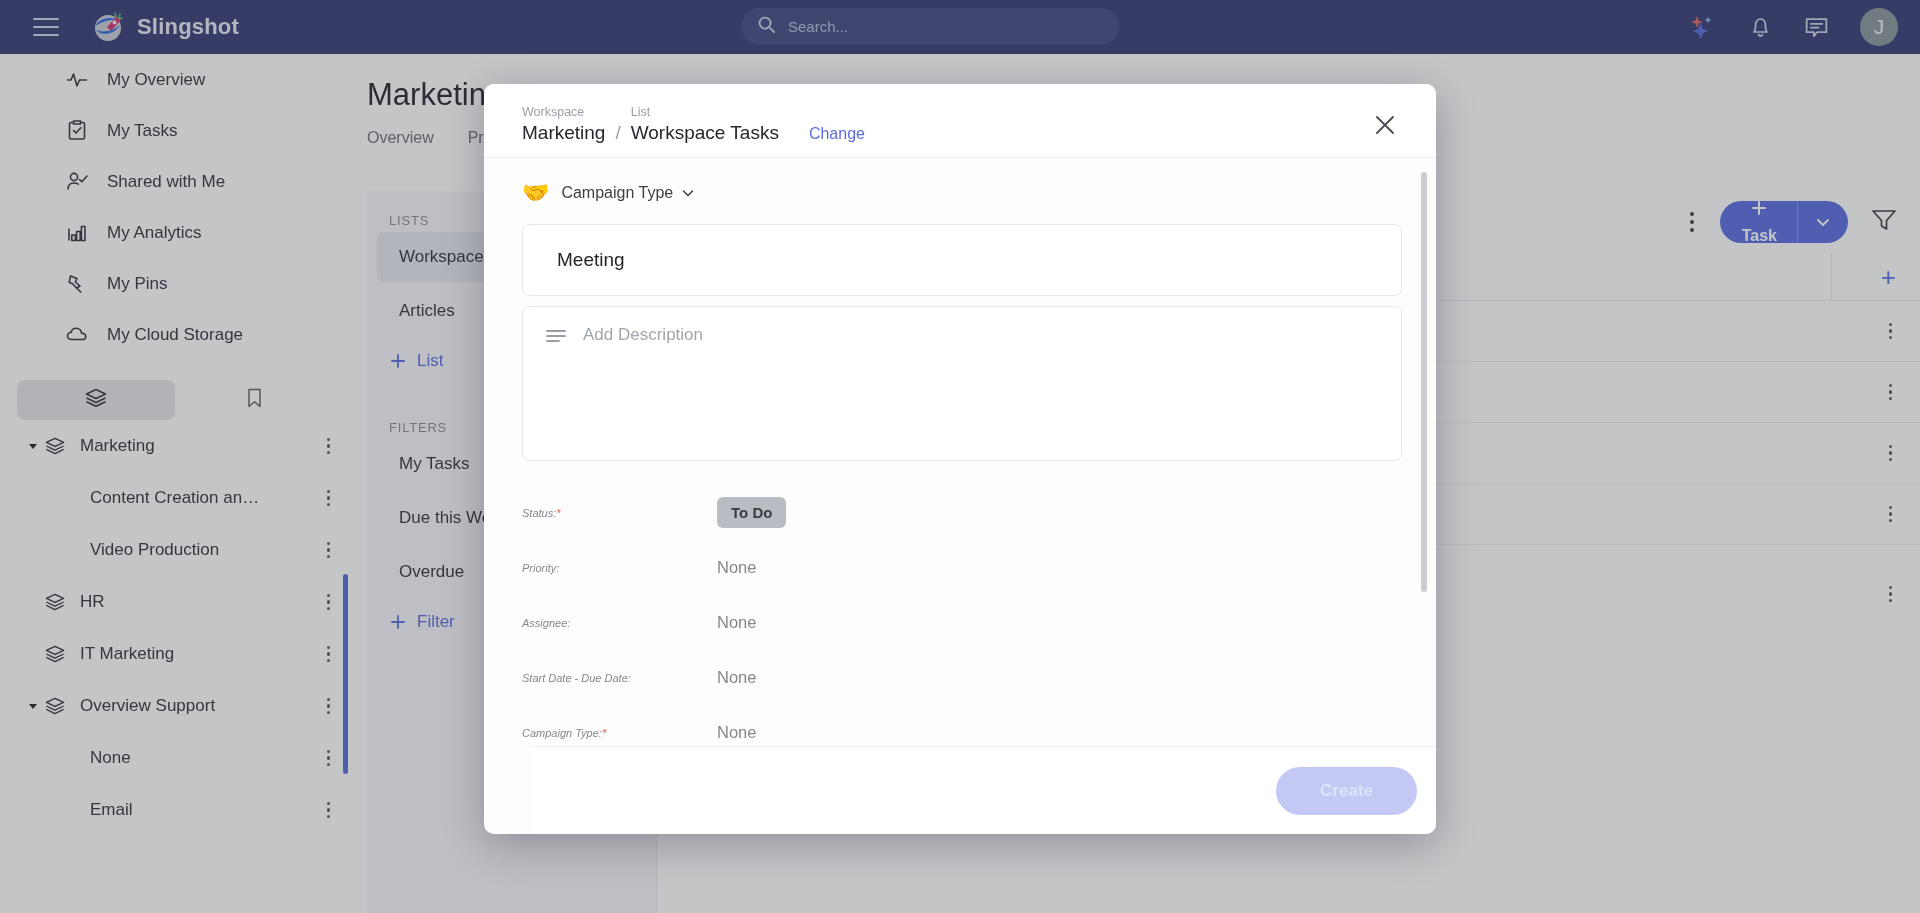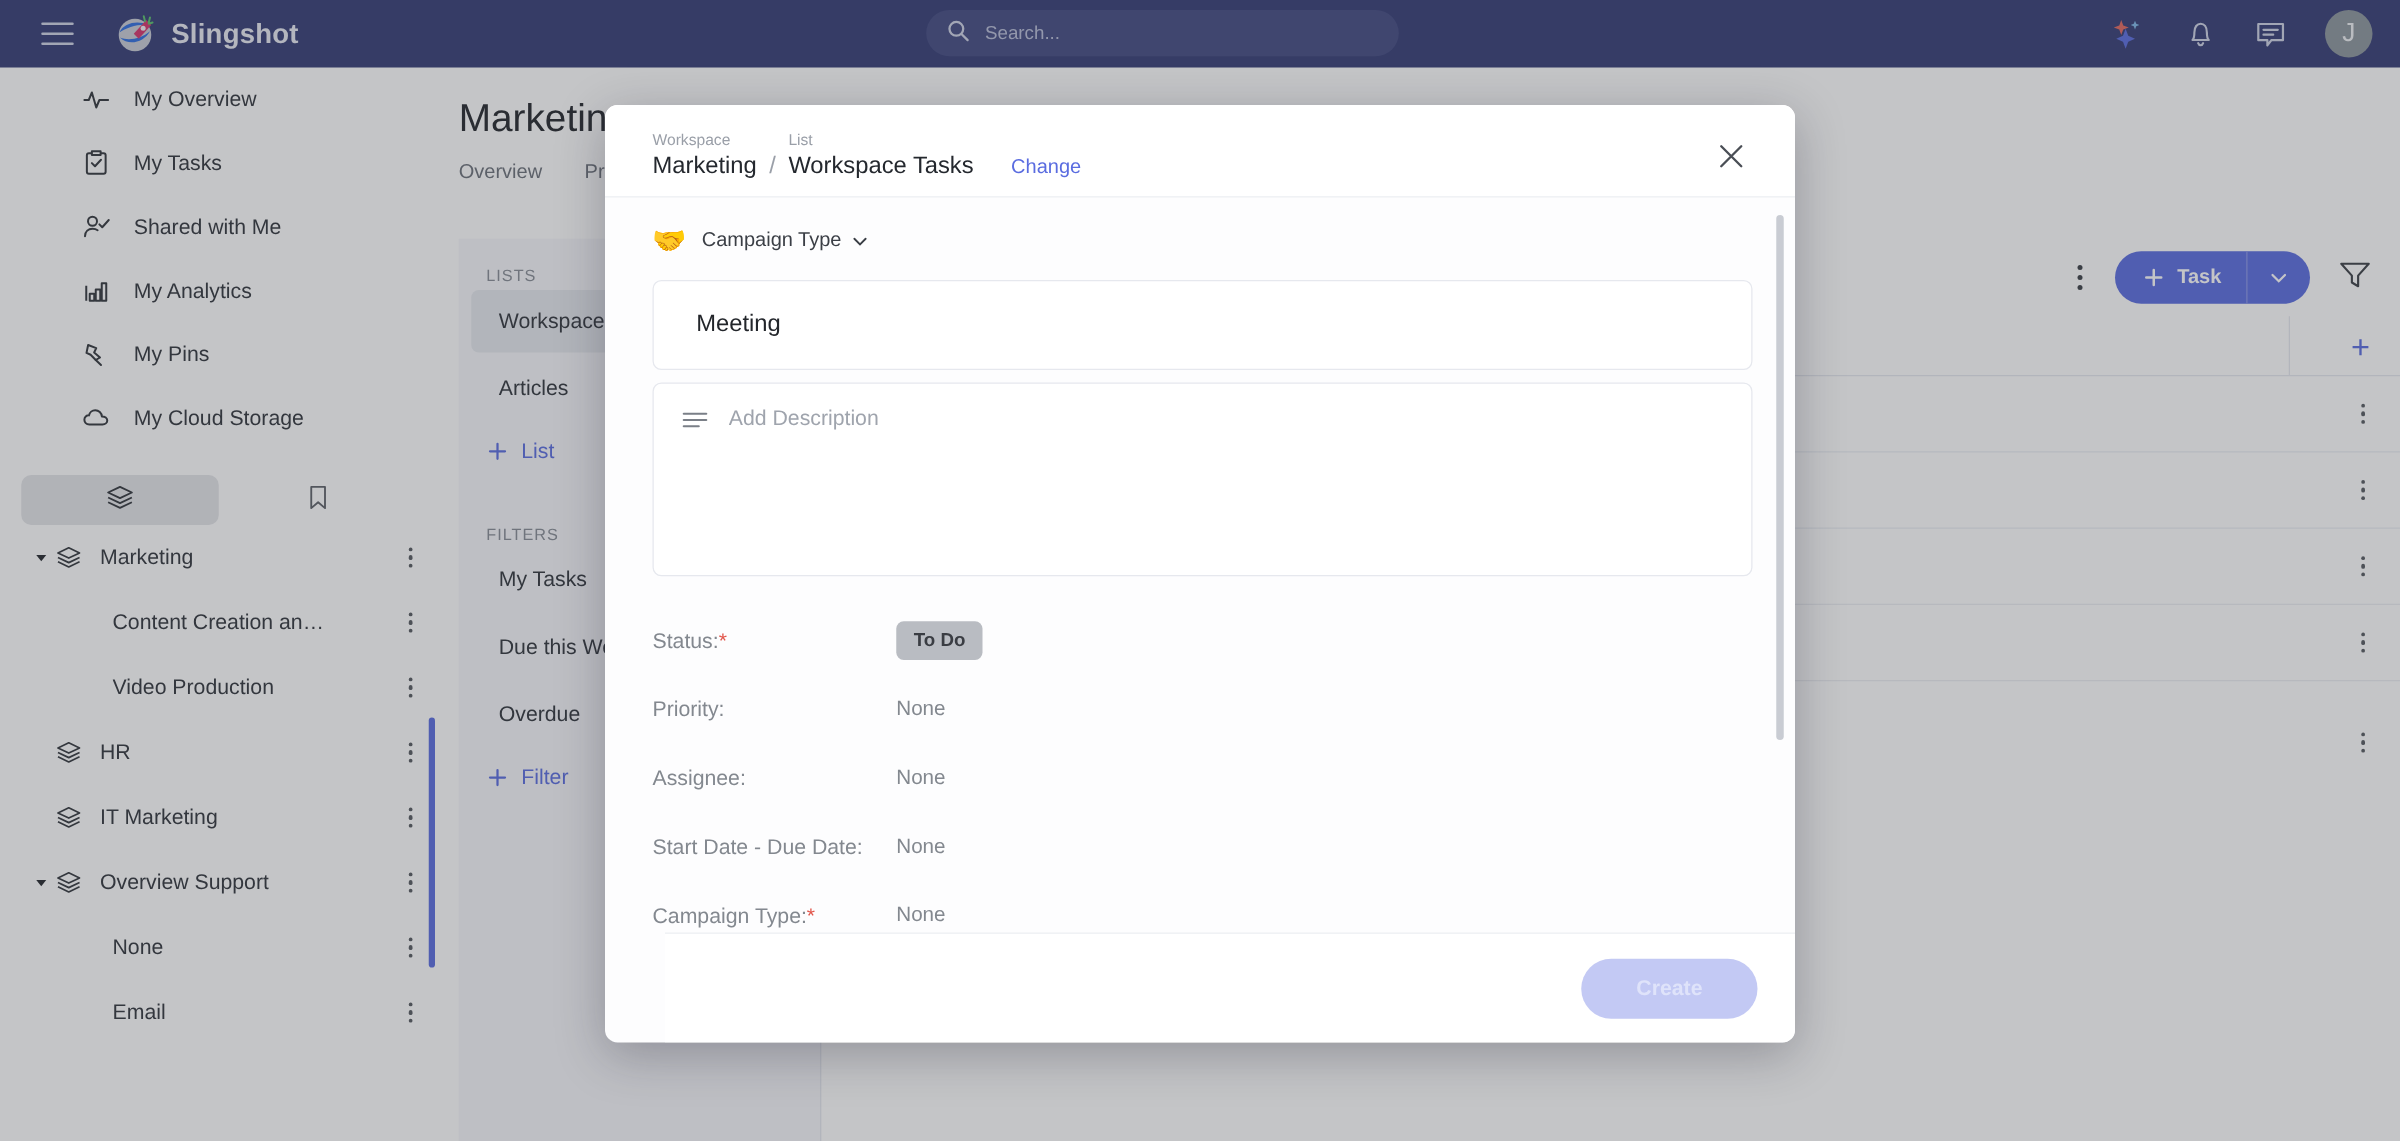--- a/index.html
+++ b/index.html
@@ -123,21 +123,21 @@
     gap: 22px; padding-right: 22px;
   }
   .groupby { display: flex; align-items: center; gap: 12px; cursor: pointer; }
   .groupby .gtxt { line-height: 1.15; }
   .groupby .g1 { font-size: 16px; color: #5b6069; }
   .groupby .g2 { font-size: 15px; color: #5b6069; display: flex; align-items: center; gap: 5px; }
   .task-btn {
     display: flex; align-items: center; height: 42px;
     background: #5a6ce0; border-radius: 21px; color: #fff; cursor: pointer;
   }
-  .task-btn .tmain { display:flex; align-items:center; gap: 10px; padding: 0 20px 0 22px; font-size: 16px; font-weight: bold; }
+  .task-btn .tmain { display:flex; align-items:center; gap: 10px; padding: 0 20px 0 22px; font-size: 16px; font-weight: bold; flex-direction: column; }
   .task-btn .tdiv { width: 1px; height: 42px; background: #8794e8; }
   .task-btn .tcar { padding: 0 18px; display:flex; align-items:center; }
 
   .grid { position: absolute; left: 307px; top: 199px; right: 0; bottom: 0; }
   .grid-head { height: 48px; border-bottom: 1px solid #e6e8ef; display: flex; }
   .grid-head .c1 { width: 1175px; border-right: 1px solid #e6e8ef; }
   .grid-head .c2 { flex: 1; display: flex; align-items: center; justify-content: flex-end; padding-right: 24px; }
   .grid-row { height: 61px; border-bottom: 1px solid #eceef3; display: flex; align-items: center; justify-content: flex-end; padding-right: 24px; }
   .grid-tailrow { height: 61px; display:flex; align-items:center; justify-content:flex-end; padding-right: 24px; }
   .gplus { color: #5a6ce0; font-size: 26px; cursor: pointer; line-height: 1; }
@@ -181,36 +181,36 @@
   }
   .desc-box {
     margin-top: 10px; border: 1px solid #e6e8ee; border-radius: 7px; height: 155px;
     padding: 18px 22px; display: flex; gap: 16px; background: #fff;
   }
   .desc-text { border: 0; outline: 0; resize: none; width: 100%; font-size: 17px; font-family: inherit; color: #23262b; background: transparent; }
   .desc-text::placeholder { color: #9fa4ad; }
 
   .fields { margin-top: 24px; }
   .field-row { height: 55px; display: flex; align-items: center; }
-  .field-lab { width: 195px; font-size: 17px; color: #83888f; }
+  .field-lab { width: 195px; font-size: 11px; color: #83888f; font-style: italic; }
   .req { color: #e2574c; }
   .field-val { font-size: 16.5px; color: #83888f; }
   .status-pill {
     background: #b9bcc2; color: #3a3d43; font-size: 15px; font-weight: bold;
     padding: 7px 14px; border-radius: 6px; cursor: pointer;
   }
 
   .m-scrollbar {
     position: absolute; right: 9px; top: 14px; width: 6px; height: 420px;
     background: #c9ccd3; border-radius: 3px;
   }
 
   .m-foot {
     flex: 0 0 88px; border-top: 1px solid #eceef2;
-    display: flex; align-items: center; justify-content: flex-end; padding-right: 30px;
+    display: flex; align-items: center; justify-content: flex-end; padding-right: 19px;
     background: #fff;
     margin-left: 48px;
   }
   .create-btn {
     background: #c3c9f4; color: #dfe3fa; border: 0;
     font-size: 17px; font-weight: bold; font-family: inherit;
     padding: 0 44px; height: 48px; border-radius: 24px; cursor: not-allowed;
   }
 </style>
 </head>

